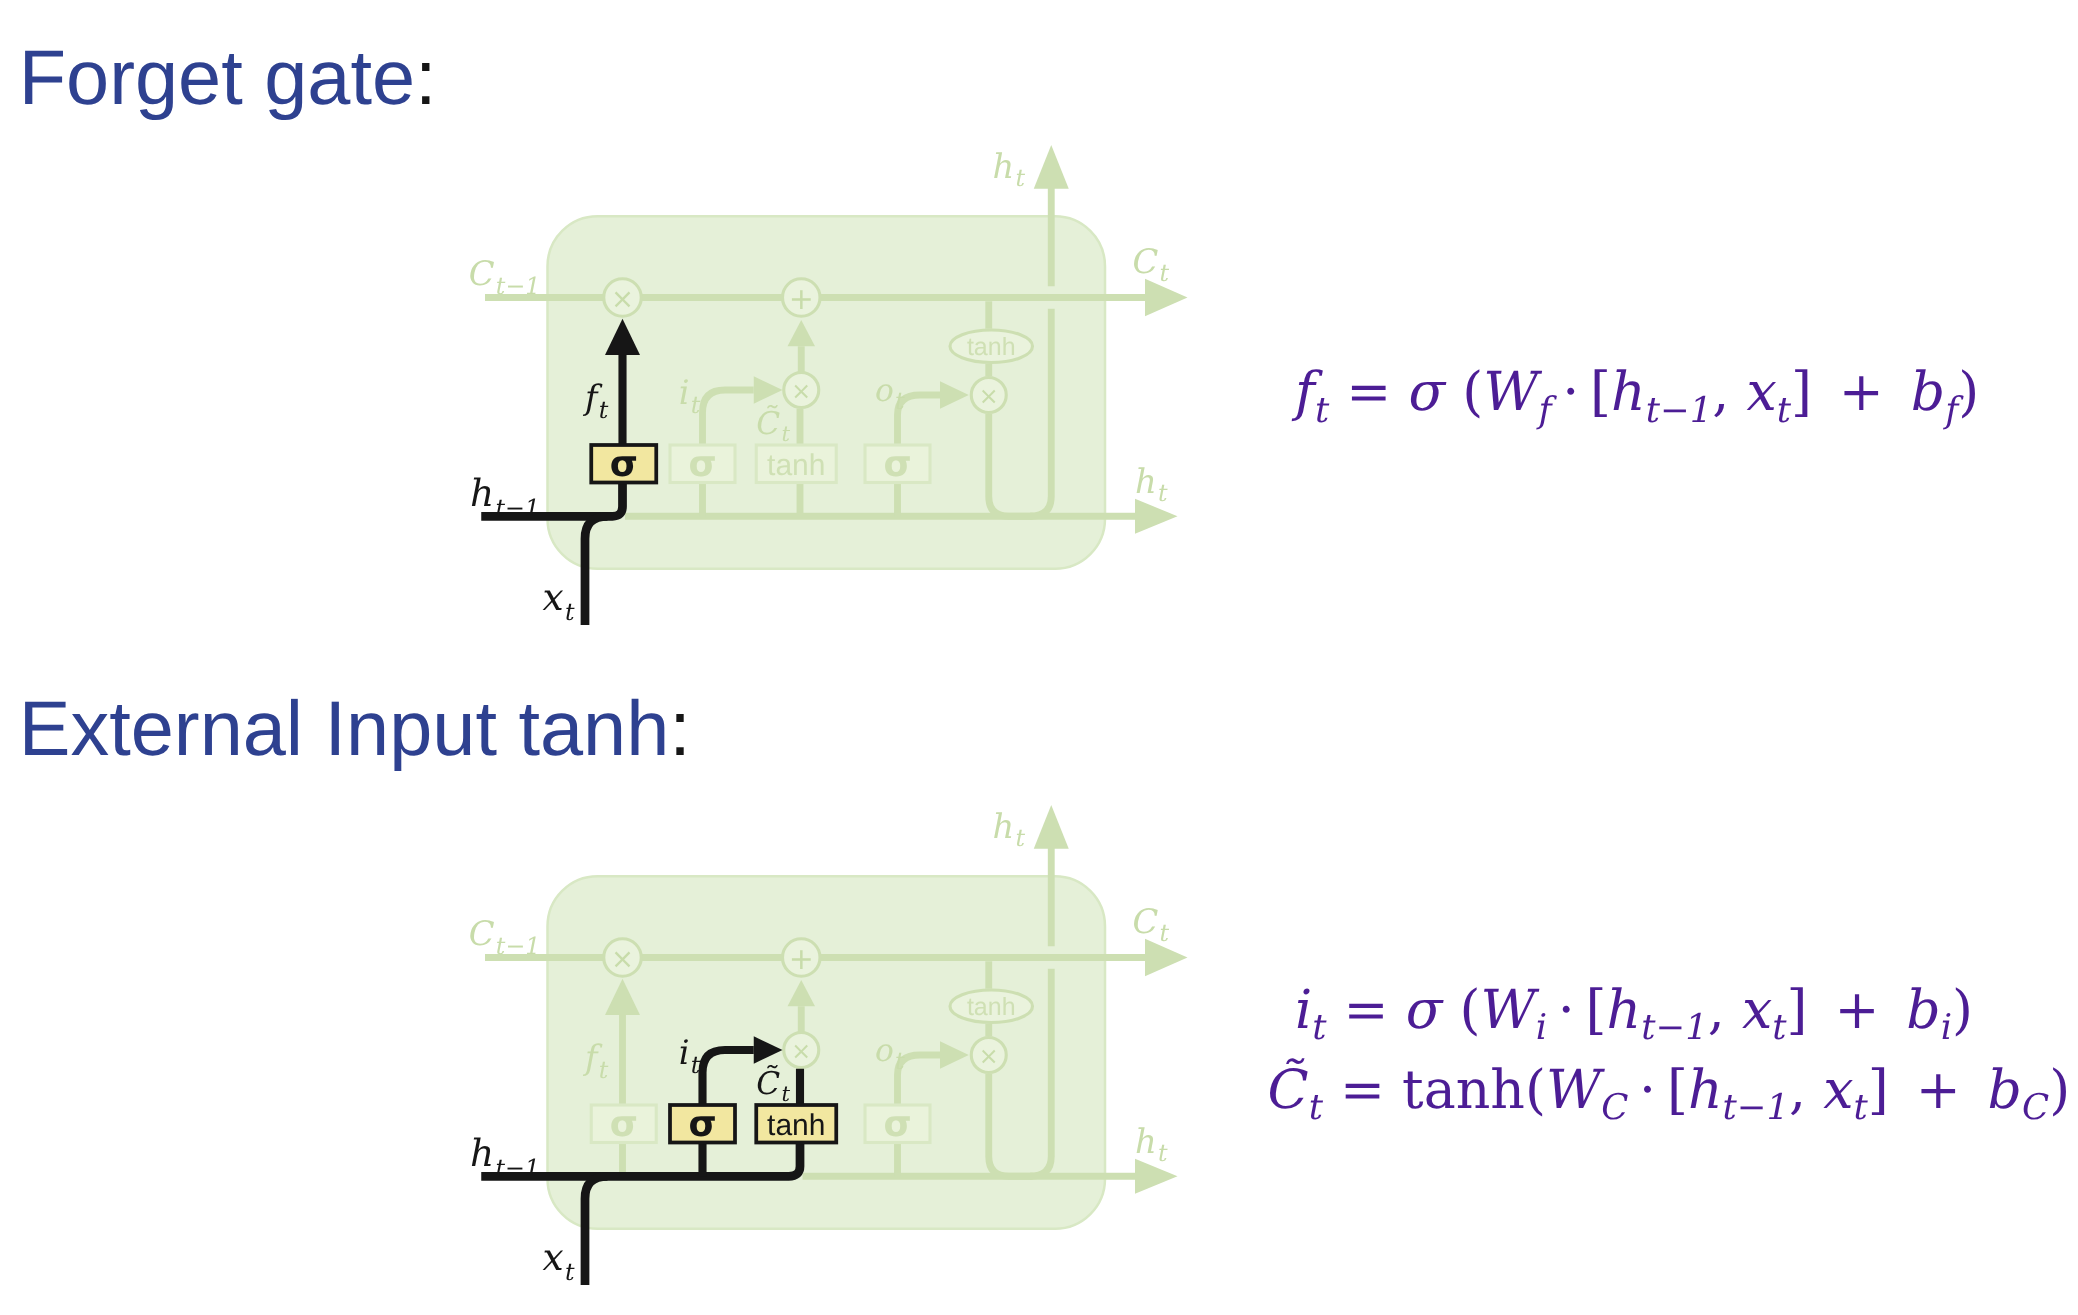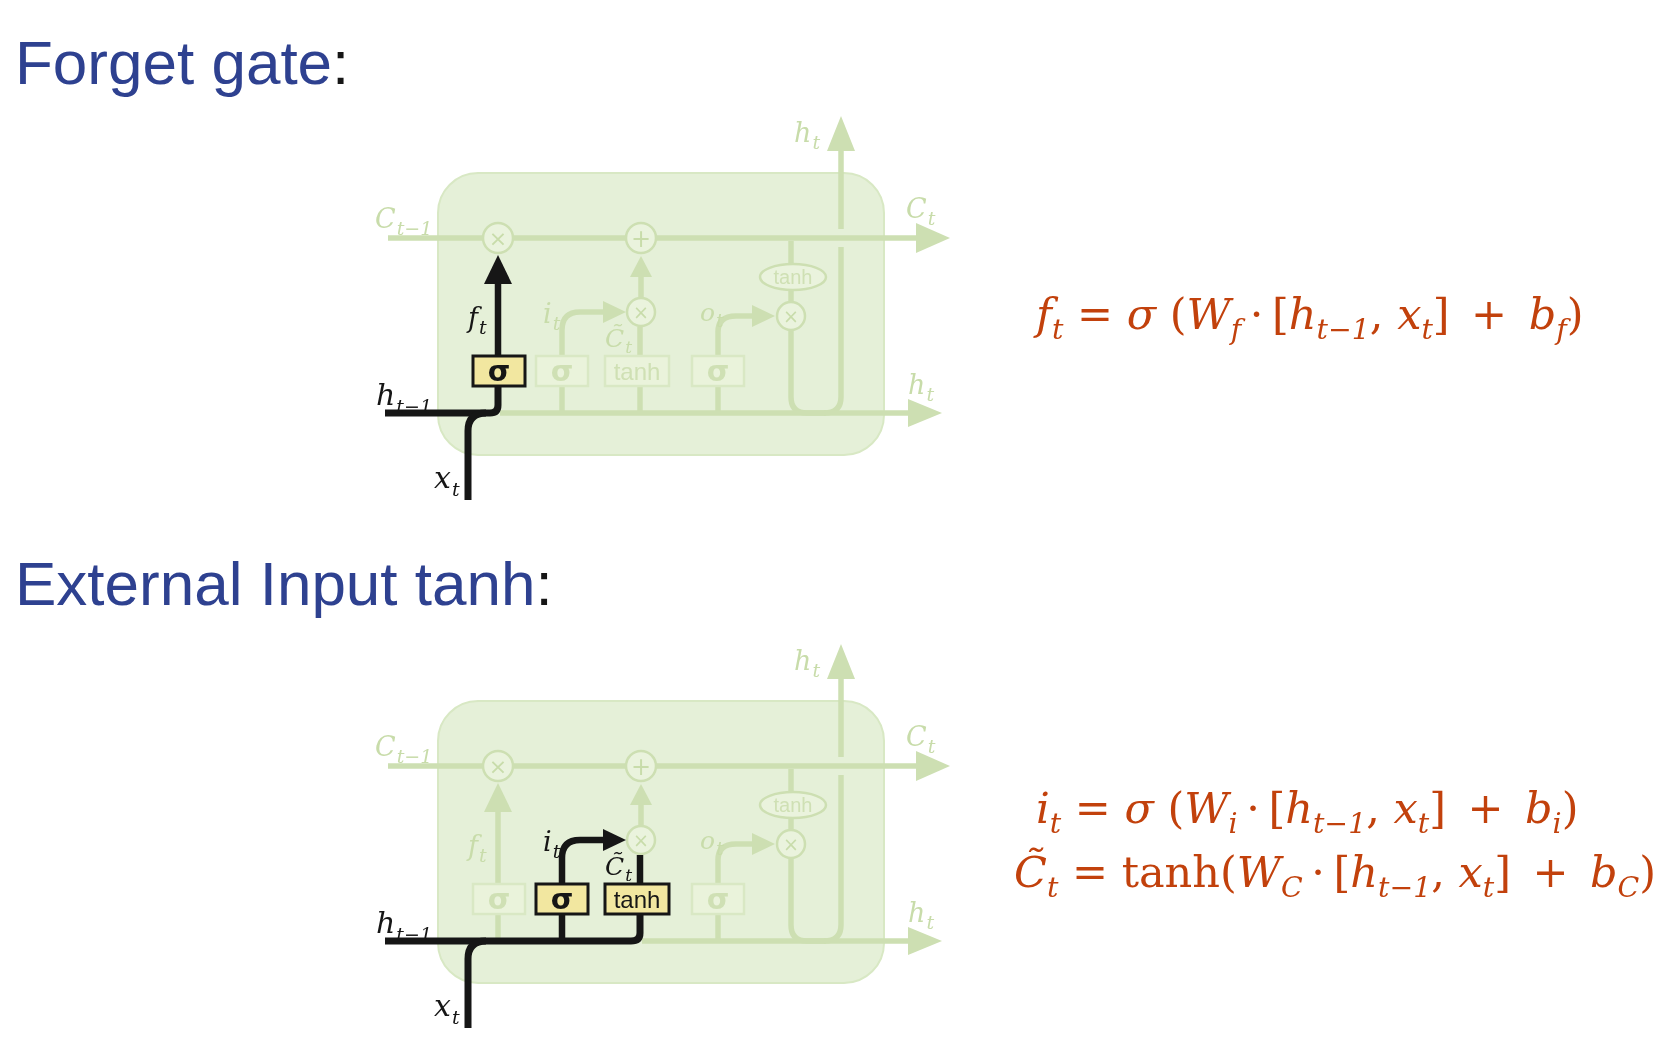--- a/index.html
+++ b/index.html
@@ -26,21 +26,21 @@
   .tt-k{fill:#161616;font-family:"Liberation Sans",sans-serif;text-anchor:middle;}
   .tt-g{fill:#cfe0b4;font-family:"Liberation Sans",sans-serif;text-anchor:middle;}
   .lbl-k{fill:#161616;font-family:"DejaVu Serif",serif;font-style:italic;font-size:27px;}
   .lbl-g{fill:#c8dcaa;font-family:"DejaVu Serif",serif;font-style:italic;font-size:27px;}
   .lbl-big{font-size:30px;}
   .lbl-sm{font-size:25px;}
   .sub{font-size:19px;}
   .sub-sm{font-size:17px;}
 
   
-  .eq{position:absolute;font-family:"DejaVu Serif",serif;font-size:43px;color:#c2410c;white-space:nowrap;line-height:1.25;}
+  .eq{position:absolute;font-family:"DejaVu Serif",serif;font-size:43px;color:#4c1d95;white-space:nowrap;line-height:1.25;}
   .eq .tk-v{font-style:italic;}
   .eq .tk-r{font-style:normal;}
   .eq sub{font-style:italic;font-size:66%;line-height:0;}
 </style>
 </head>
 <body>
 
 <div class="slide">
 
   <div class="heading" style="top:27px;">

